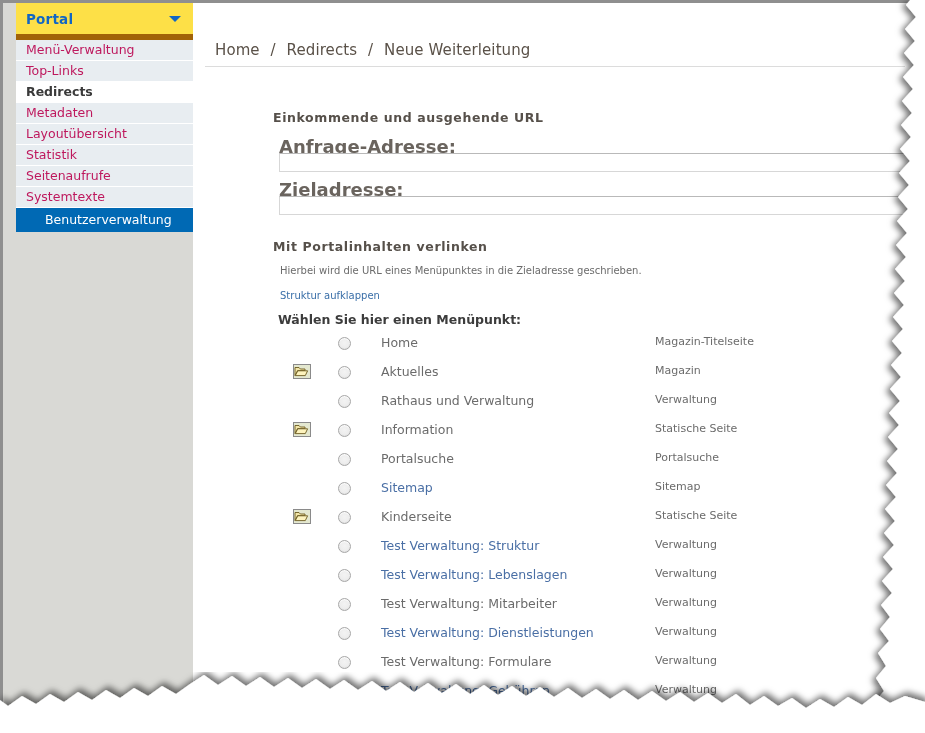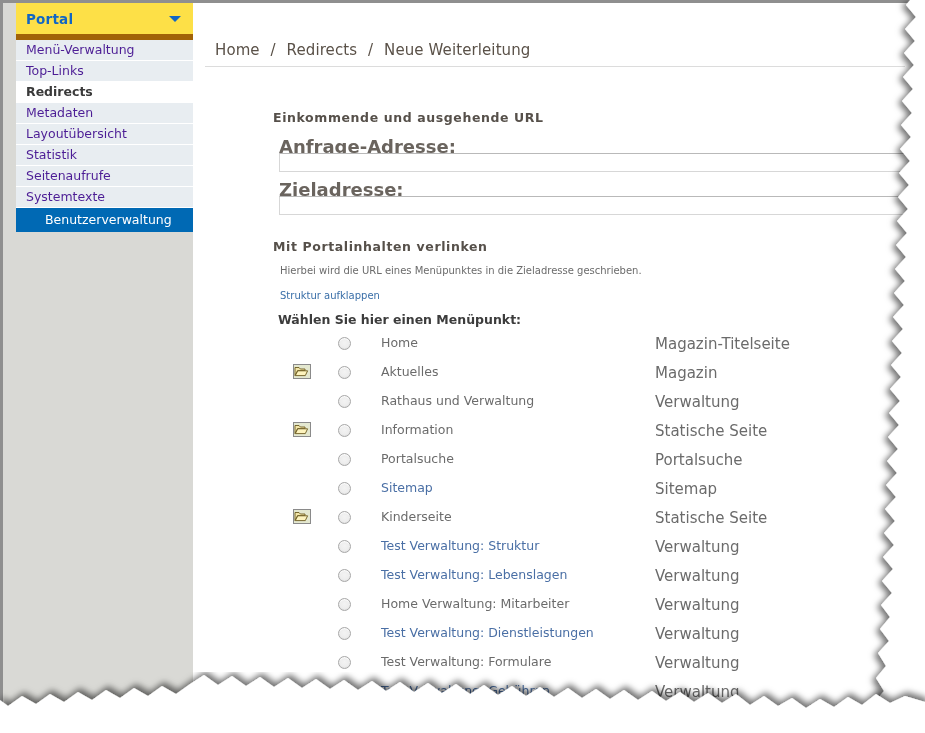--- a/index.html
+++ b/index.html
@@ -75,21 +75,21 @@
     border-left: 6px solid transparent;
     border-right: 6px solid transparent;
     border-top: 6px solid #1166c4;
   }
   .nav-item {
     position: relative;
     height: 20px;
     line-height: 20px;
     padding-left: 10px;
     font-size: 12.5px;
-    color: #4c1d95;
+    color: #be185d;
     background: #e8edf1;
     border-bottom: 1px solid #ffffff;
     white-space: nowrap;
     cursor: default;
   }
   .nav-item.plain {
     background: #ffffff;
     color: #3a3a3a;
     font-weight: bold;
   }
@@ -237,21 +237,21 @@
     top: 6px;
     font-size: 12.5px;
     white-space: nowrap;
   }
   .tree-label.gray { color: #6b6b6b; }
   .tree-label.blue { color: #4a6fa5; cursor: pointer; }
   .tree-type {
     position: absolute;
     left: 462px;
     top: 6px;
-    font-size: 15px;
+    font-size: 11px;
     color: #6b6b6b;
     white-space: nowrap;
   }
 </style>
 </head>
 <body>
 
 <div id="canvas">
 
   <div class="frame-top"></div>
@@ -392,21 +392,21 @@
       </div>
 
       <div class="tree-row">
         <span class="radio"></span>
         <span class="tree-label blue">Test Verwaltung: Lebenslagen</span>
         <span class="tree-type">Verwaltung</span>
       </div>
 
       <div class="tree-row">
         <span class="radio"></span>
-        <span class="tree-label gray">Home Verwaltung: Mitarbeiter</span>
+        <span class="tree-label gray">Test Verwaltung: Mitarbeiter</span>
         <span class="tree-type">Verwaltung</span>
       </div>
 
       <div class="tree-row">
         <span class="radio"></span>
         <span class="tree-label blue">Test Verwaltung: Dienstleistungen</span>
         <span class="tree-type">Verwaltung</span>
       </div>
 
       <div class="tree-row">

